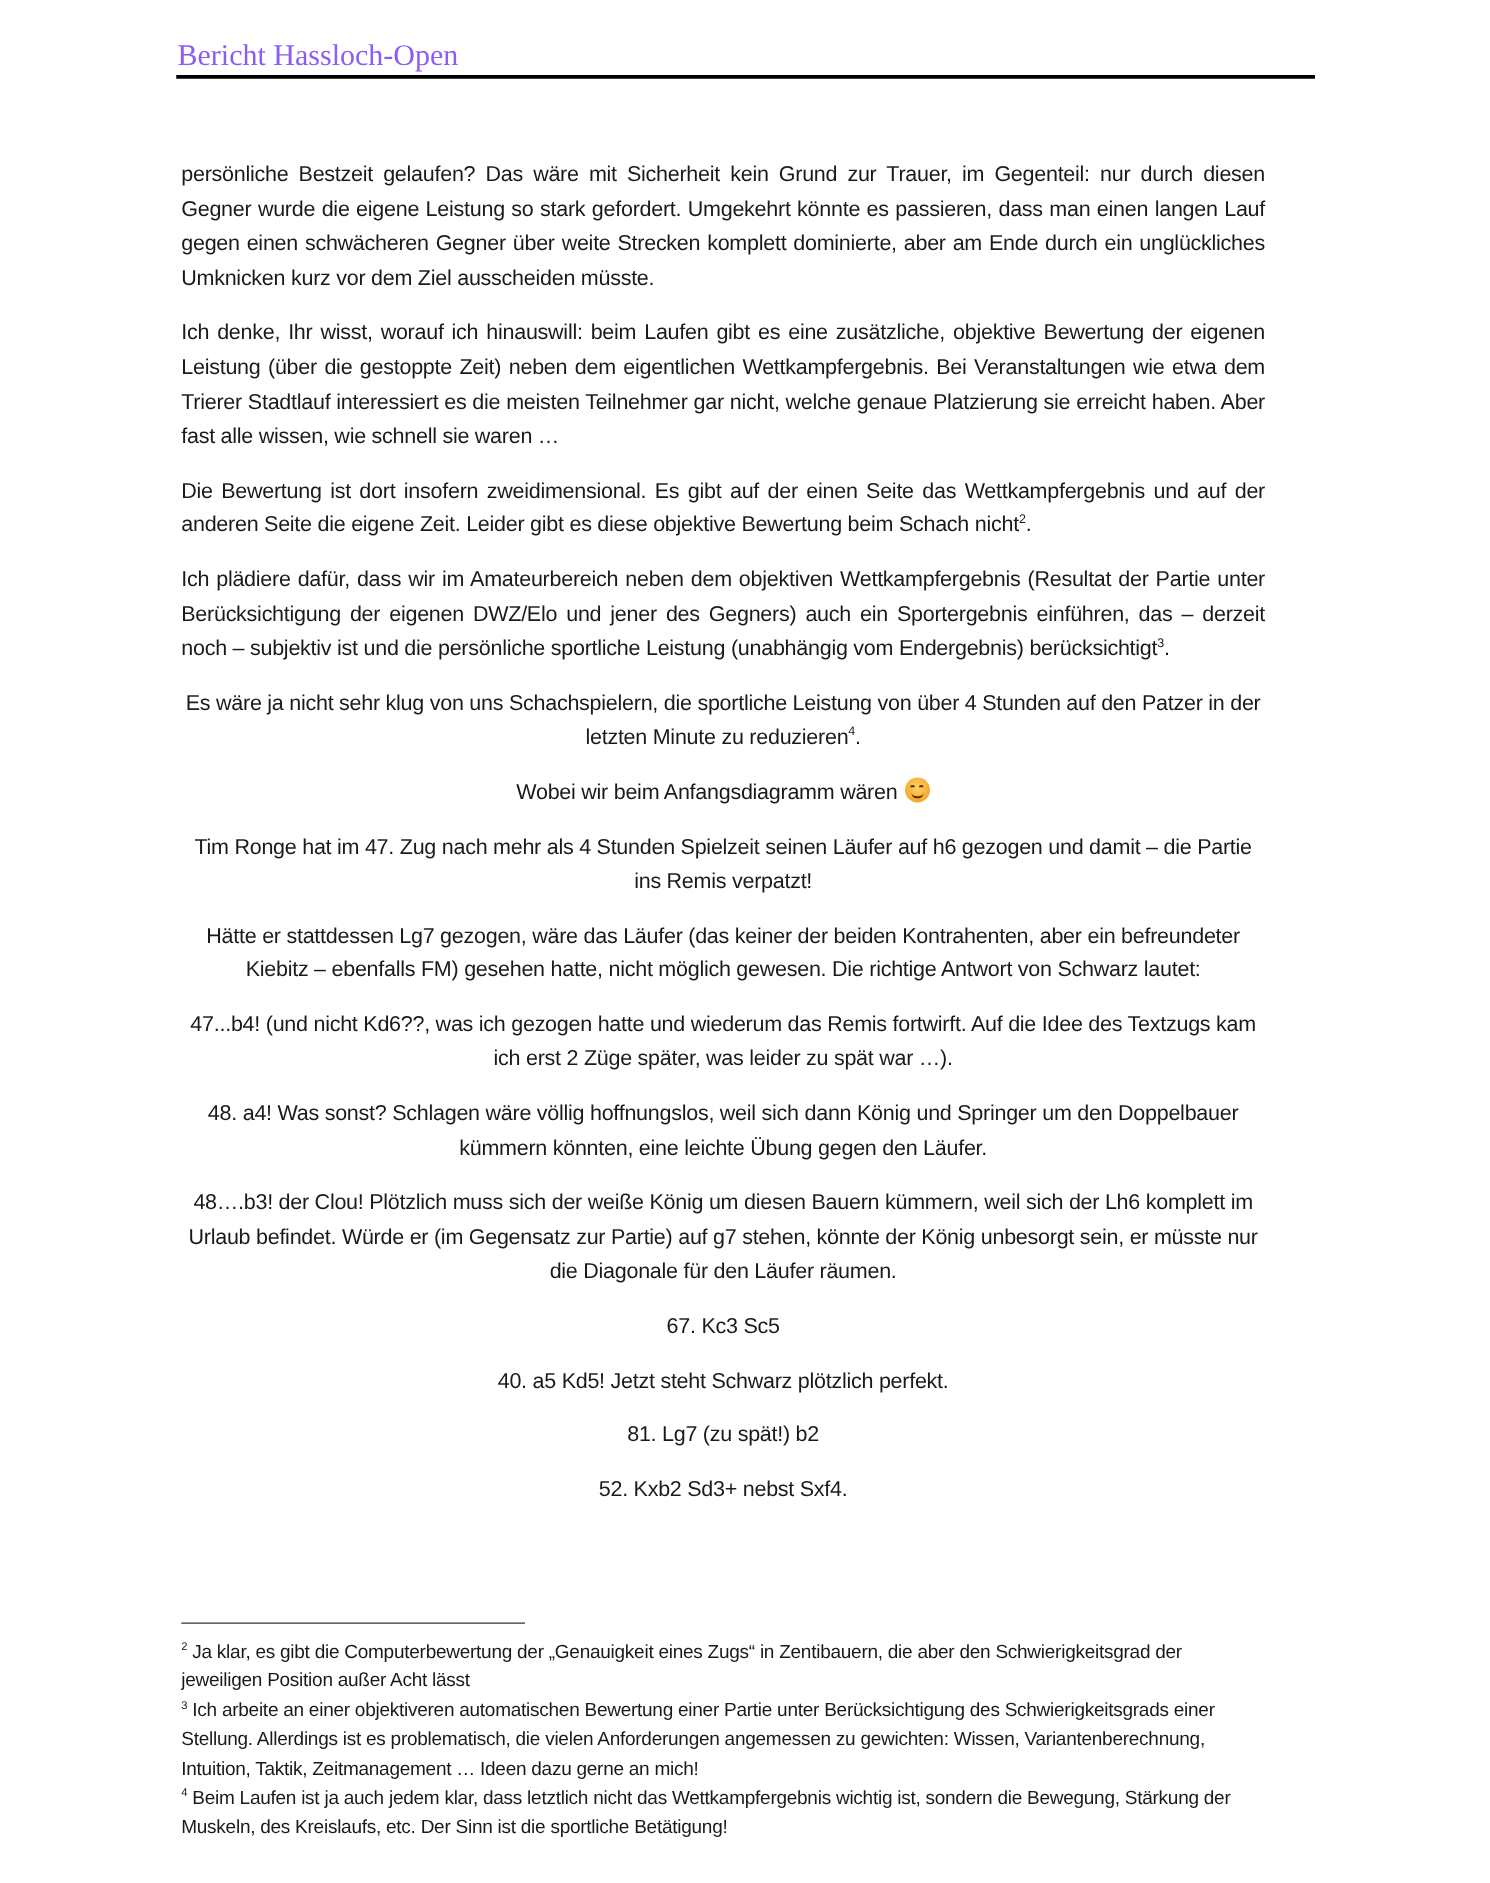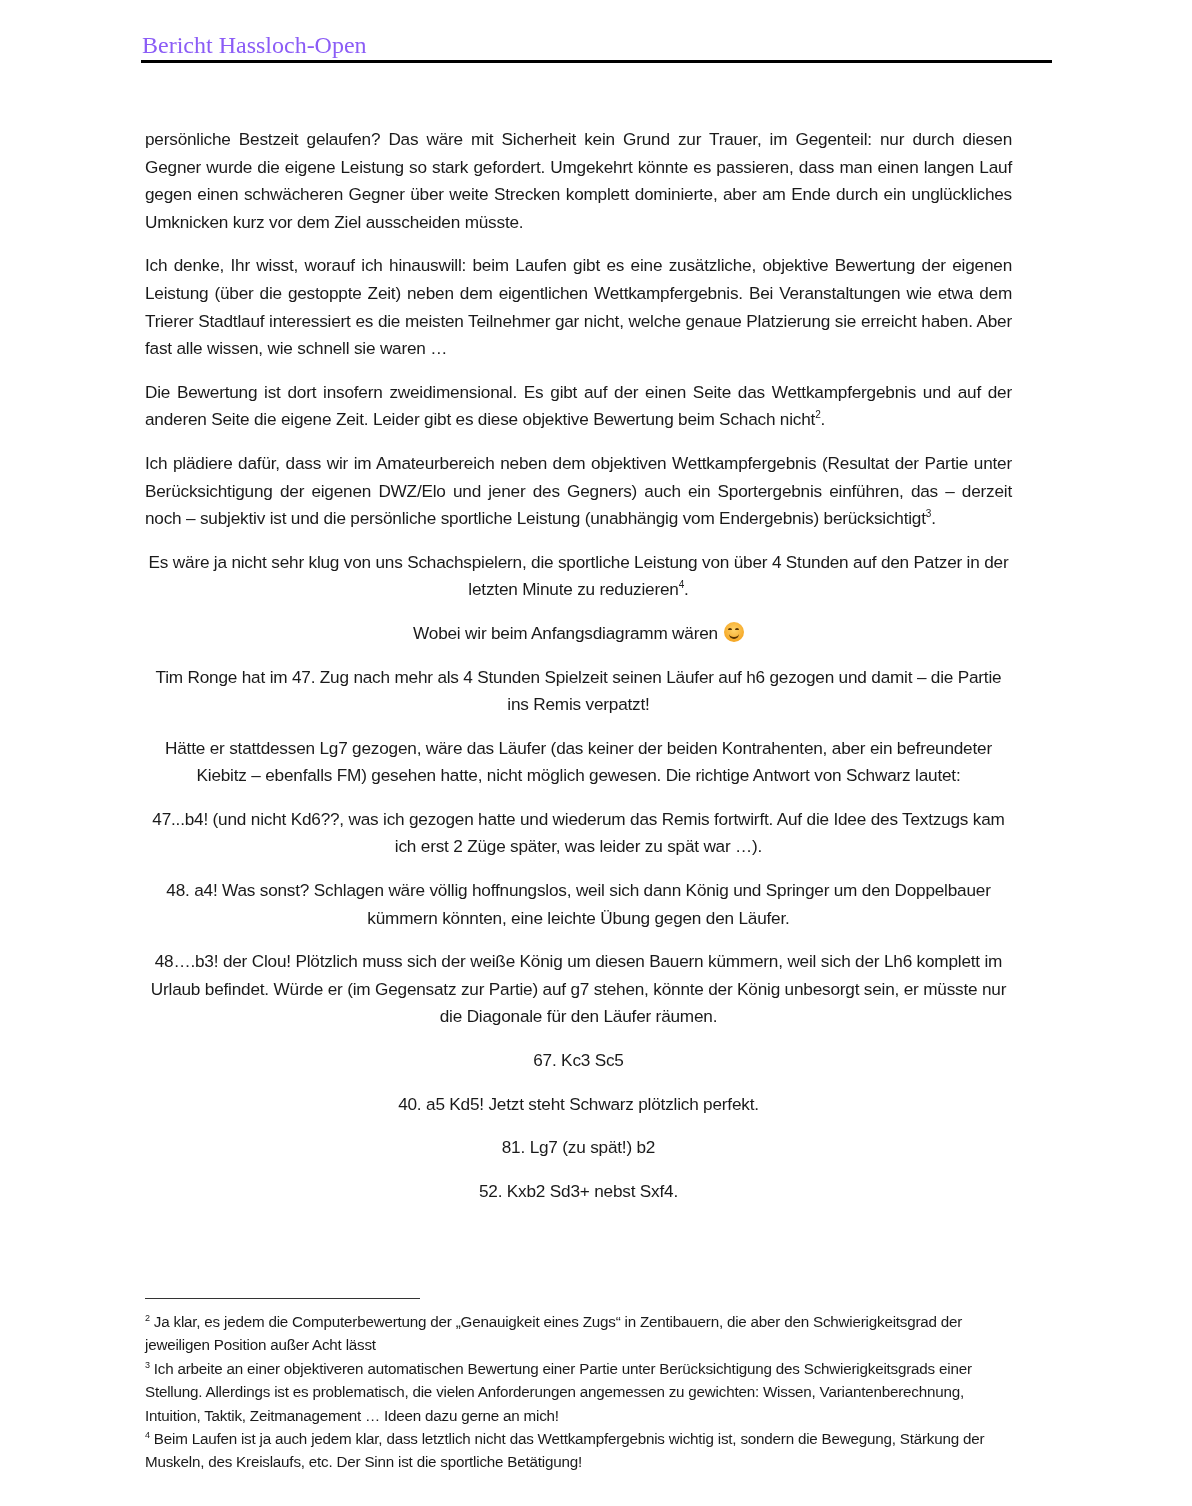--- a/index.html
+++ b/index.html
@@ -135,16 +135,16 @@
   <p class="left"><span>48….b3! der Clou! Plötzlich muss sich der weiße König um diesen Bauern kümmern, weil sich der Lh6 komplett im Urlaub befindet. Würde er (im Gegensatz zur Partie) auf g7 stehen, könnte der König unbesorgt sein, er müsste nur die Diagonale für den Läufer räumen.</span></p>
   <p class="left"><span>67. Kc3 Sc5</span></p>
   <p class="left"><span>40. a5 Kd5! Jetzt steht Schwarz plötzlich perfekt.</span></p>
   <p class="left"><span>81. Lg7 (zu spät!) b2</span></p>
   <p class="left"><span>52. Kxb2 Sd3+ nebst Sxf4.</span></p>
 </div>
 
 <div class="footnote-rule"></div>
 
 <div class="footnotes">
-  <p class="footnote"><sup>2</sup><span> Ja klar, es jedem die Computerbewertung der „Genauigkeit eines Zugs“ in Zentibauern, die aber den Schwierigkeitsgrad der jeweiligen Position außer Acht lässt</span></p>
+  <p class="footnote"><sup>2</sup><span> Ja klar, es gibt die Computerbewertung der „Genauigkeit eines Zugs“ in Zentibauern, die aber den Schwierigkeitsgrad der jeweiligen Position außer Acht lässt</span></p>
   <p class="footnote"><sup>3</sup><span> Ich arbeite an einer objektiveren automatischen Bewertung einer Partie unter Berücksichtigung des Schwierigkeitsgrads einer Stellung. Allerdings ist es problematisch, die vielen Anforderungen angemessen zu gewichten: Wissen, Variantenberechnung, Intuition, Taktik, Zeitmanagement … Ideen dazu gerne an mich!</span></p>
   <p class="footnote"><sup>4</sup><span> Beim Laufen ist ja auch jedem klar, dass letztlich nicht das Wettkampfergebnis wichtig ist, sondern die Bewegung, Stärkung der Muskeln, des Kreislaufs, etc. Der Sinn ist die sportliche Betätigung!</span></p>
 </div>
 
 </body></html>

